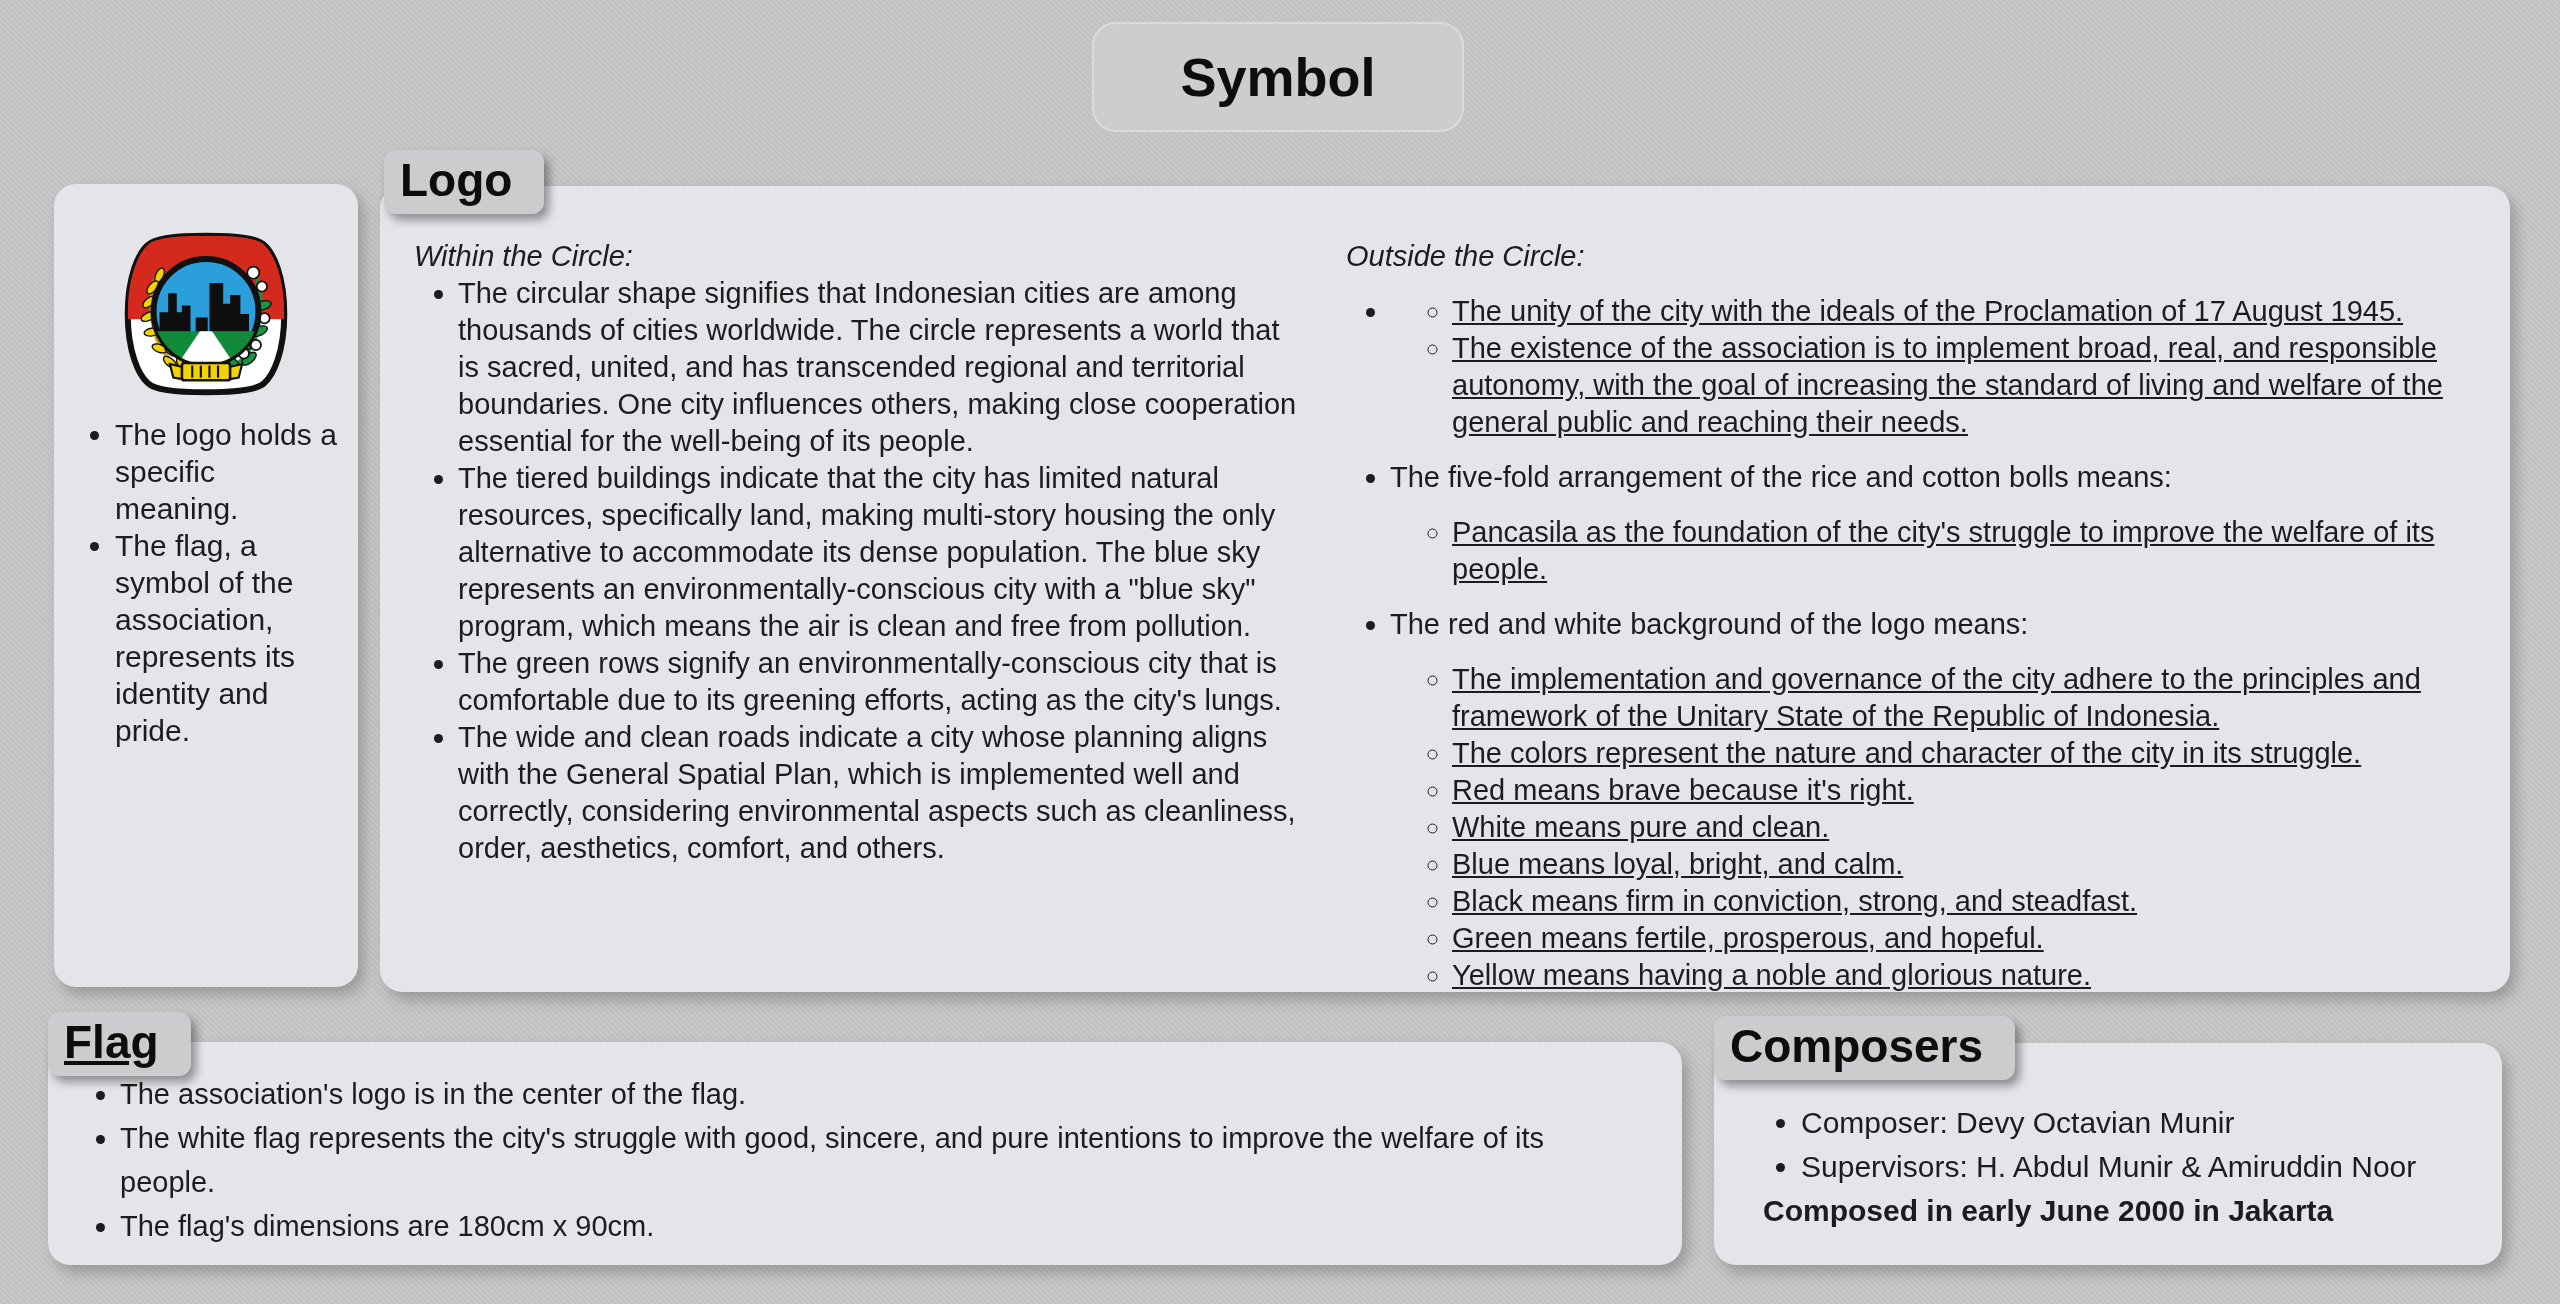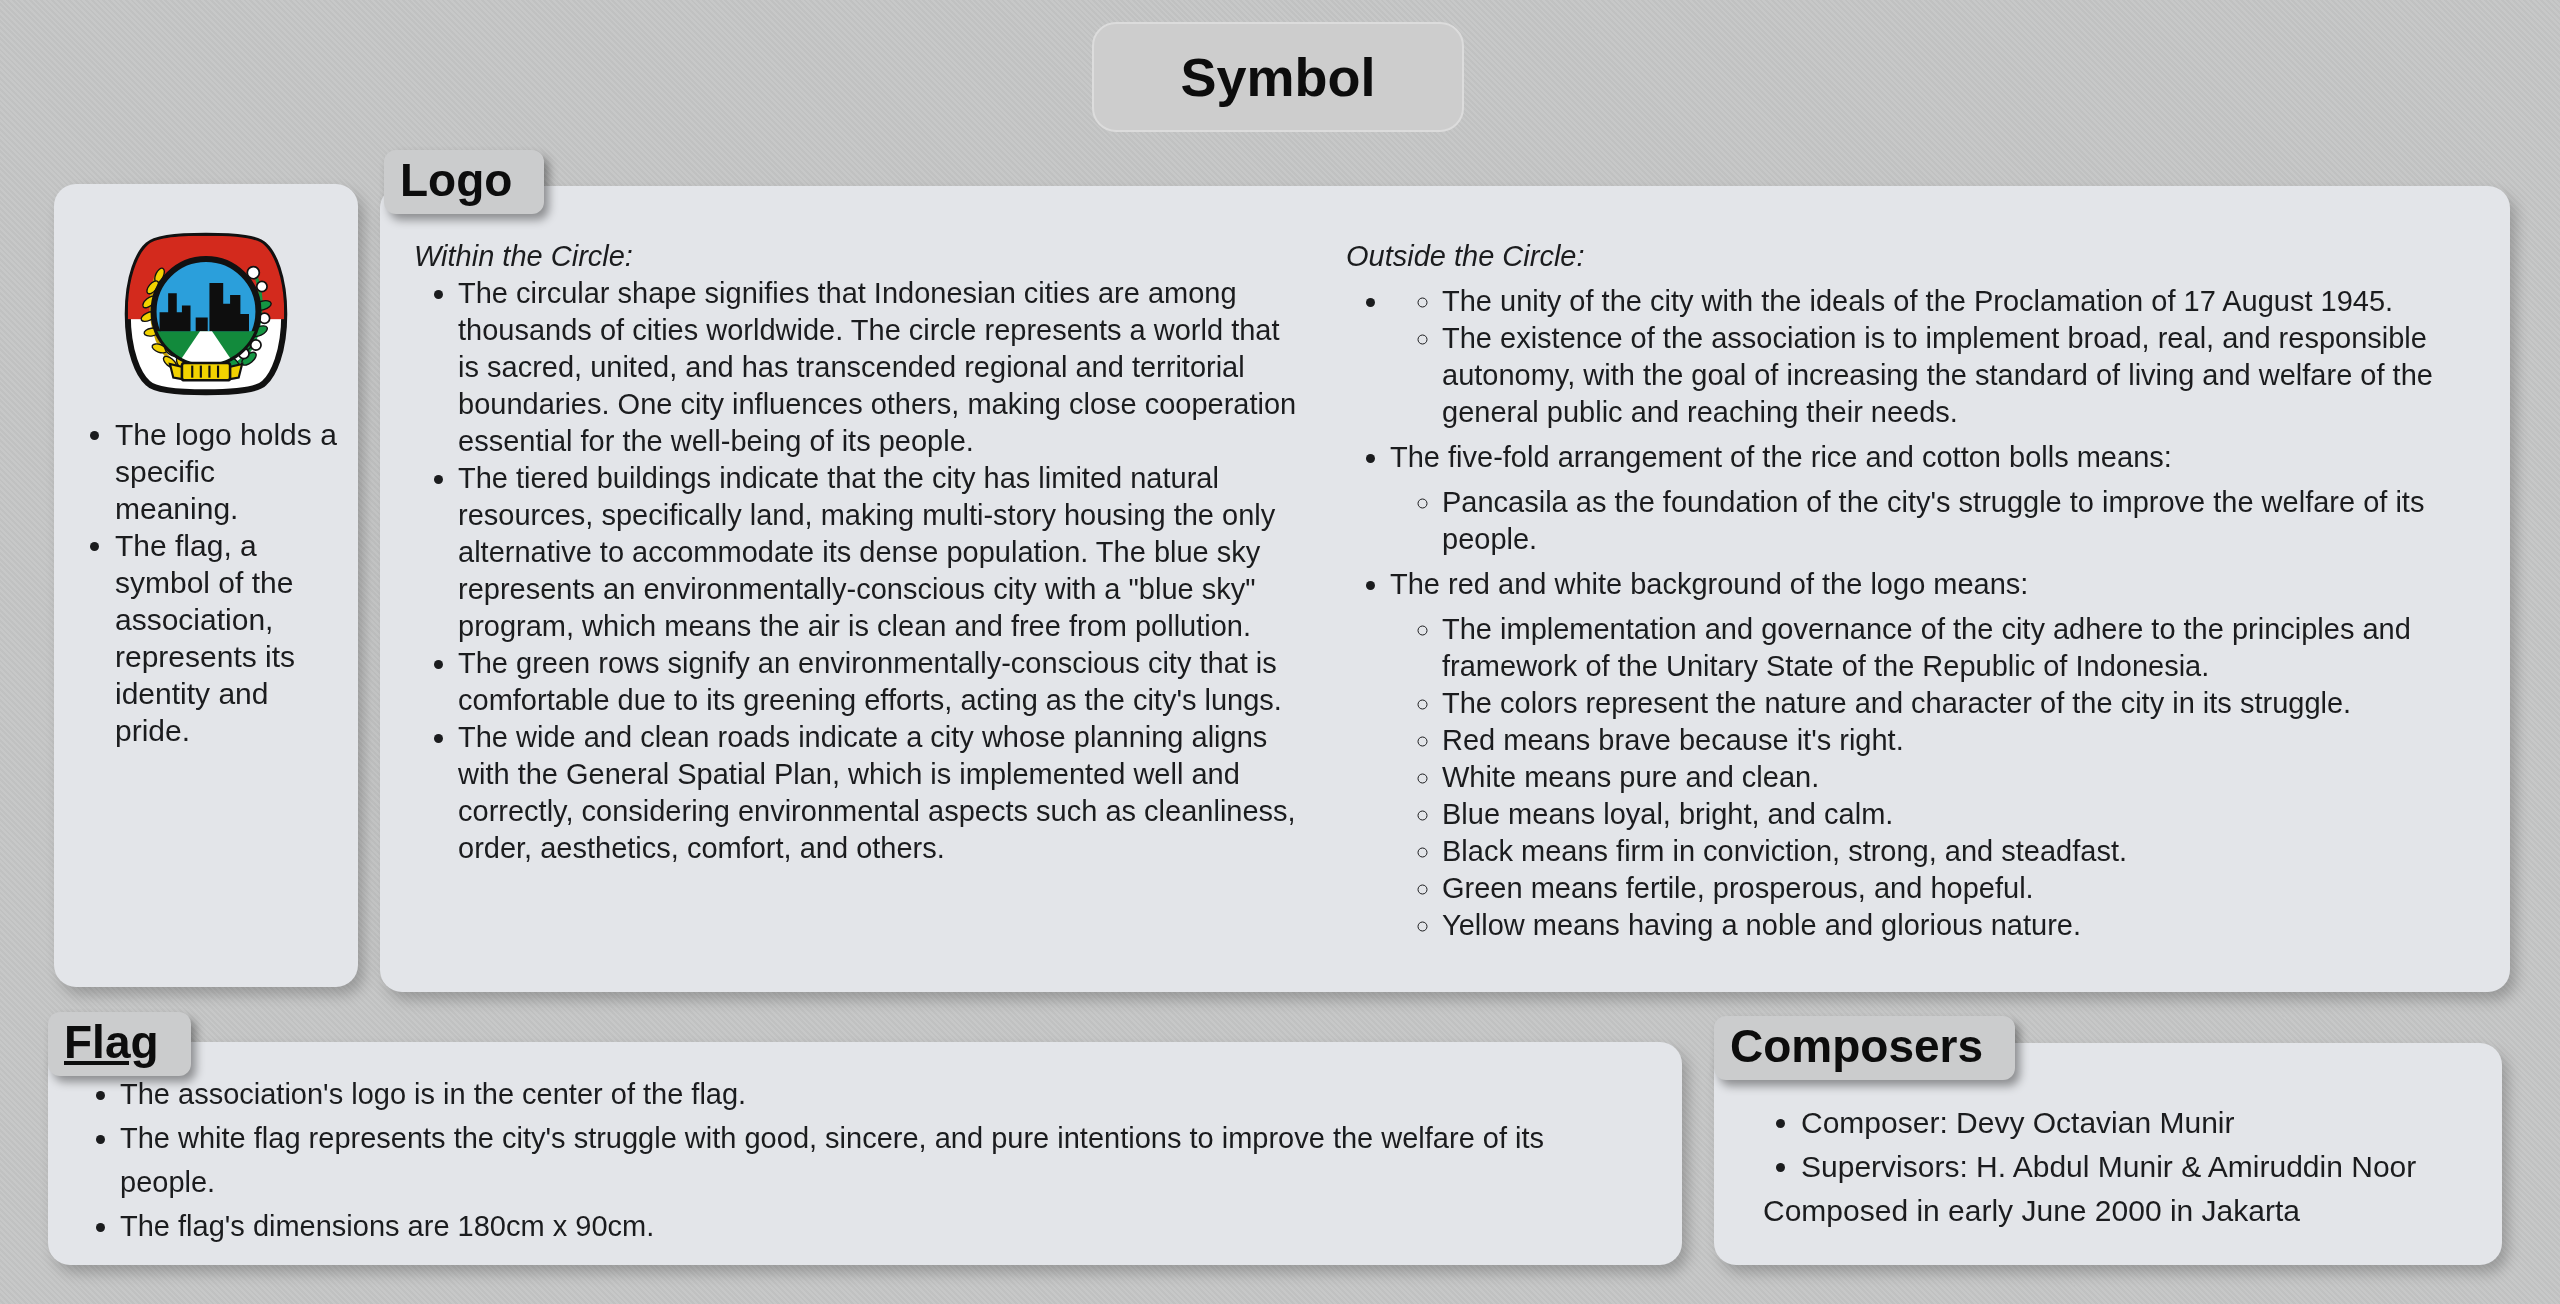--- a/index.html
+++ b/index.html
@@ -33,30 +33,30 @@
   #identity-panel svg.emblem { display:block; margin:44px auto 16px auto; }
   .side-content { padding:0 21px; font-size:30px; line-height:37px; }
   .side-content ul { list-style:disc; margin:2px 0 0 0; padding-left:40px; }
   
   #logo-panel { left:380px; top:186px; width:2130px; height:806px; }
   .col { position:absolute; top:52px; font-size:29px; line-height:37px; }
   #col-within  { left:34px;  width:890px; }
   #col-outside { left:966px; width:1150px; }
   .col .col-heading { margin:0 0 0 0;font-style:italic; }
   .col ul.l1 { list-style:disc;   margin:0; padding-left:44px; }
-  .col ul.l2 { list-style:circle; margin:8px; padding-left:44px; }
+  .col ul.l2 { list-style:circle; margin:18px; padding-left:44px;text-decoration:underline; }
   
   #flag-panel { left:48px; top:1042px; width:1634px; height:223px; }
   .flag-content { padding:30px 36px 0 30px; font-size:29px; line-height:44px; }
   .flag-content ul { list-style:disc; margin:0; padding-left:42px; }
   
   #composers-panel { left:1714px; top:1043px; width:788px; height:222px; }
   .composers-content { padding:58px 28px 0 49px; font-size:30px; line-height:44px; }
   .composers-content ul { list-style:disc; margin:0; padding-left:38px; }
-  .composers-content .footnote { padding-left:0; }
+  .composers-content .footnote { padding-left:0;font-weight:bold; }
   
   #tab-logo { left:384px; top:150px; }
   #tab-flag { left:48px;  top:1012px;text-decoration:underline; }
   #tab-composers { left:1714px; top:1016px;text-align:right; }
 </style>
 </head>
 <body>
 
 <div class="title-box">
   <span>Symbol</span>

